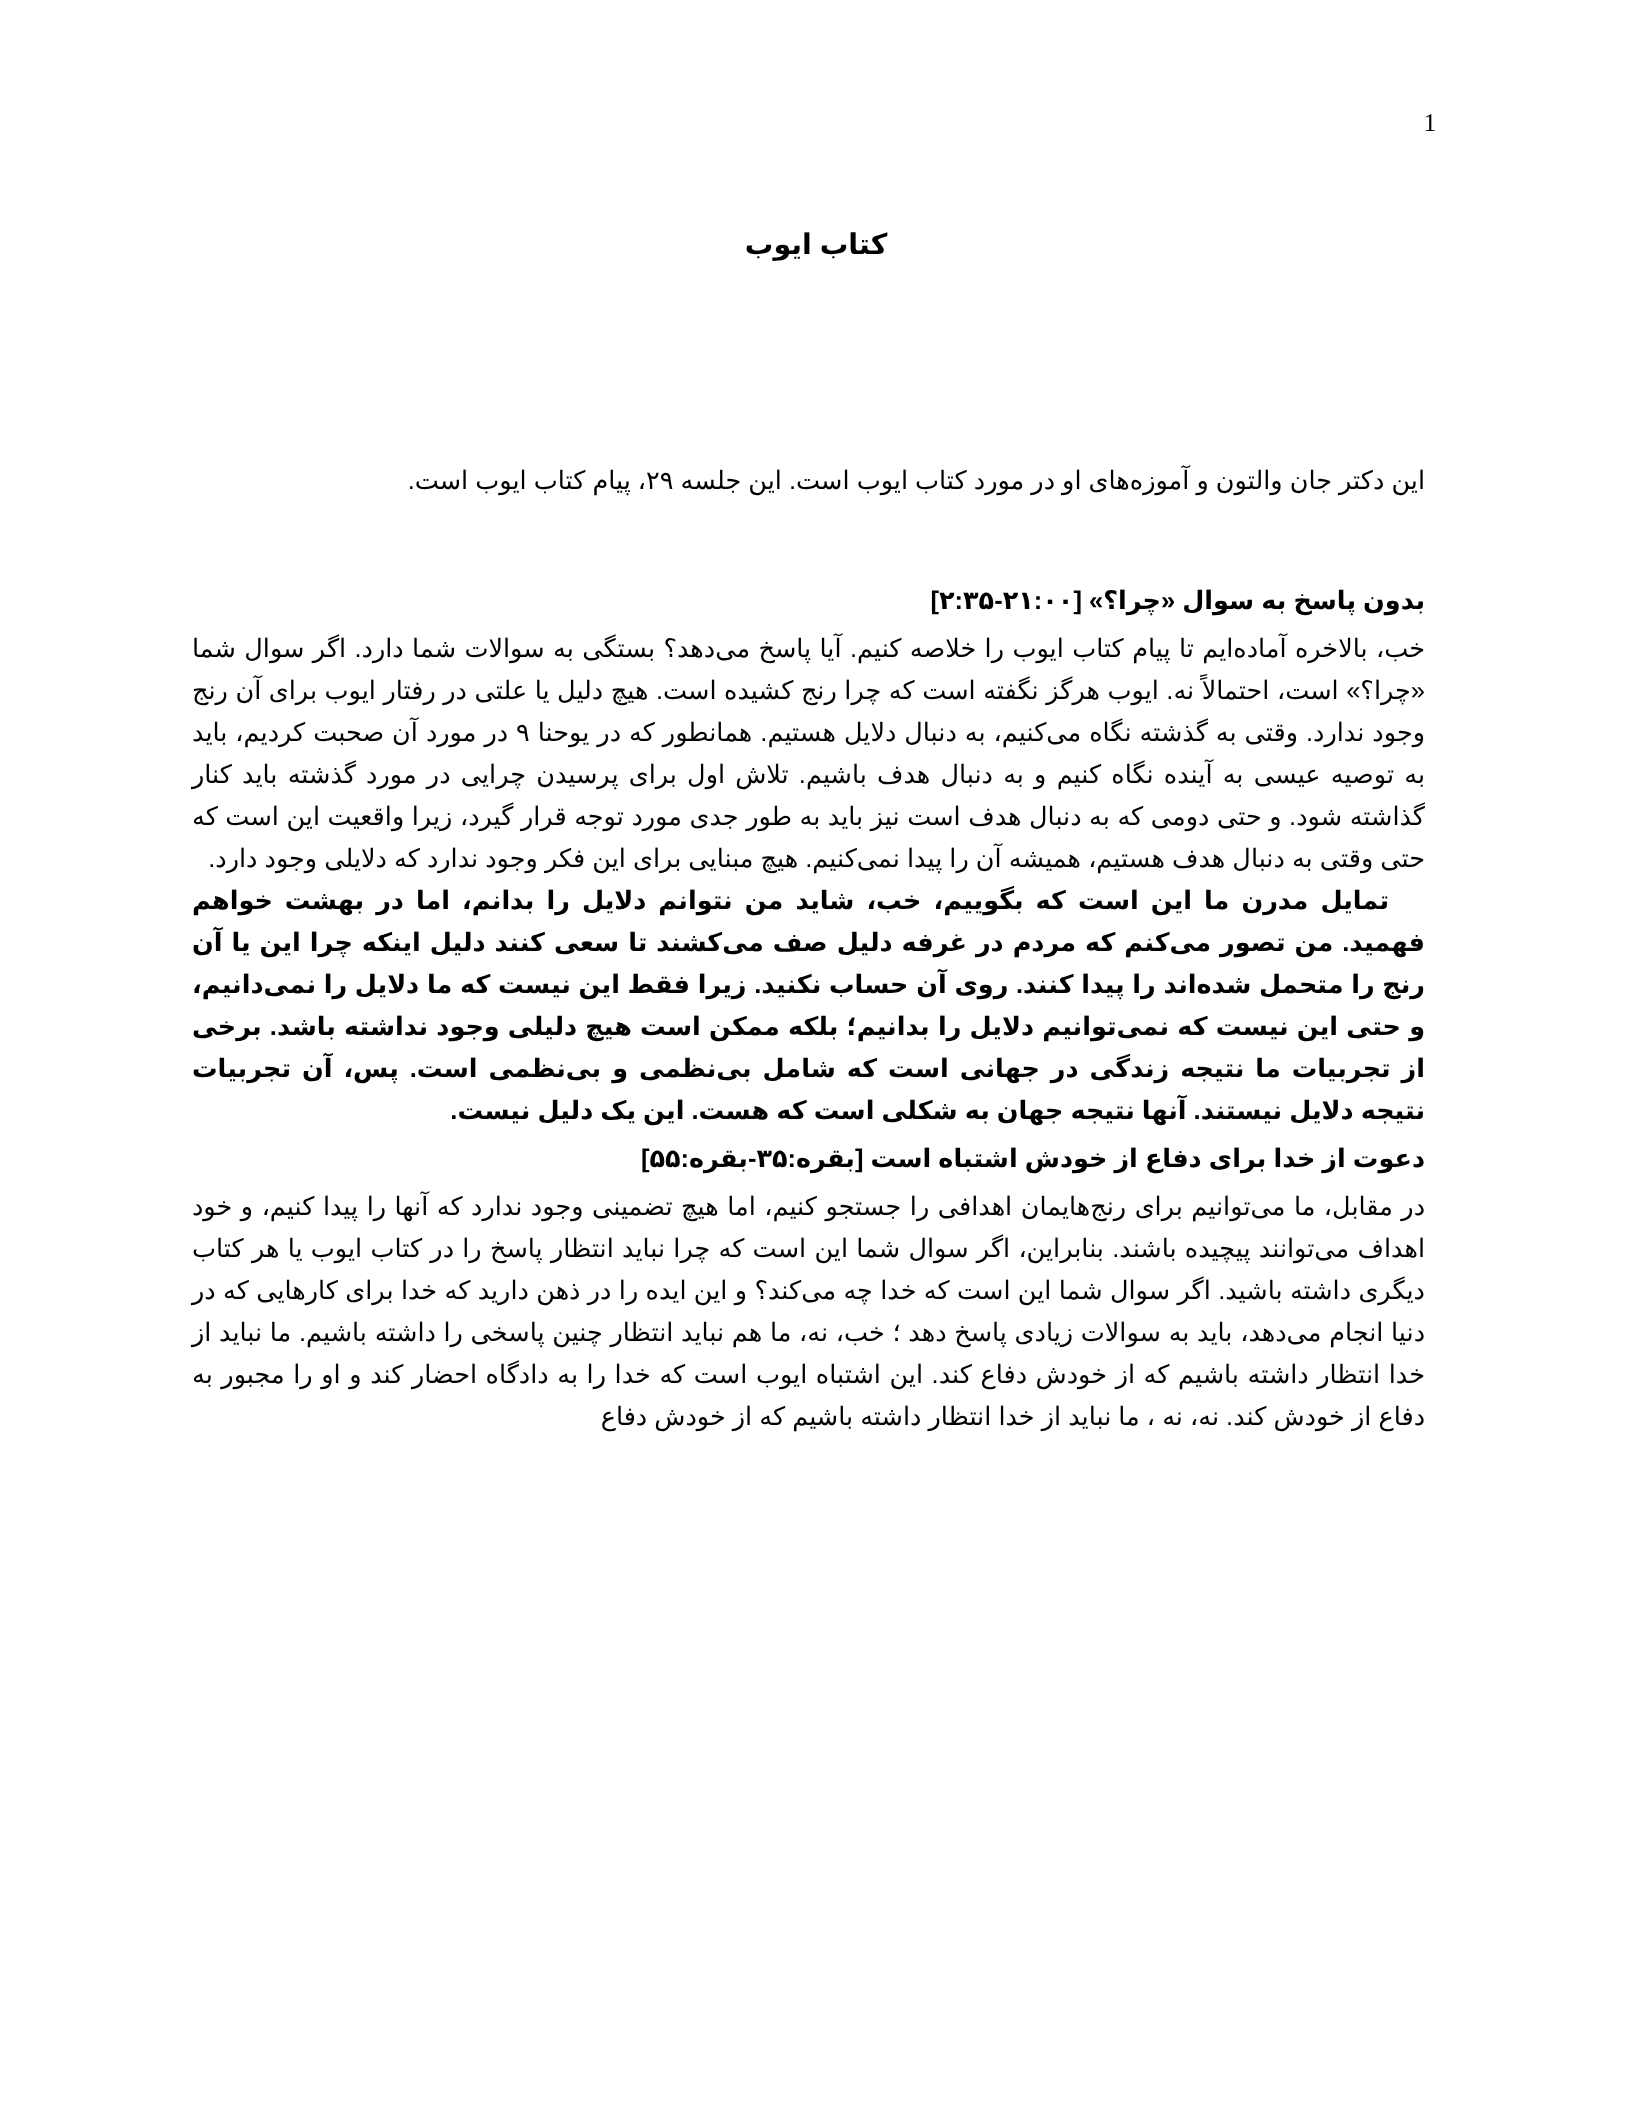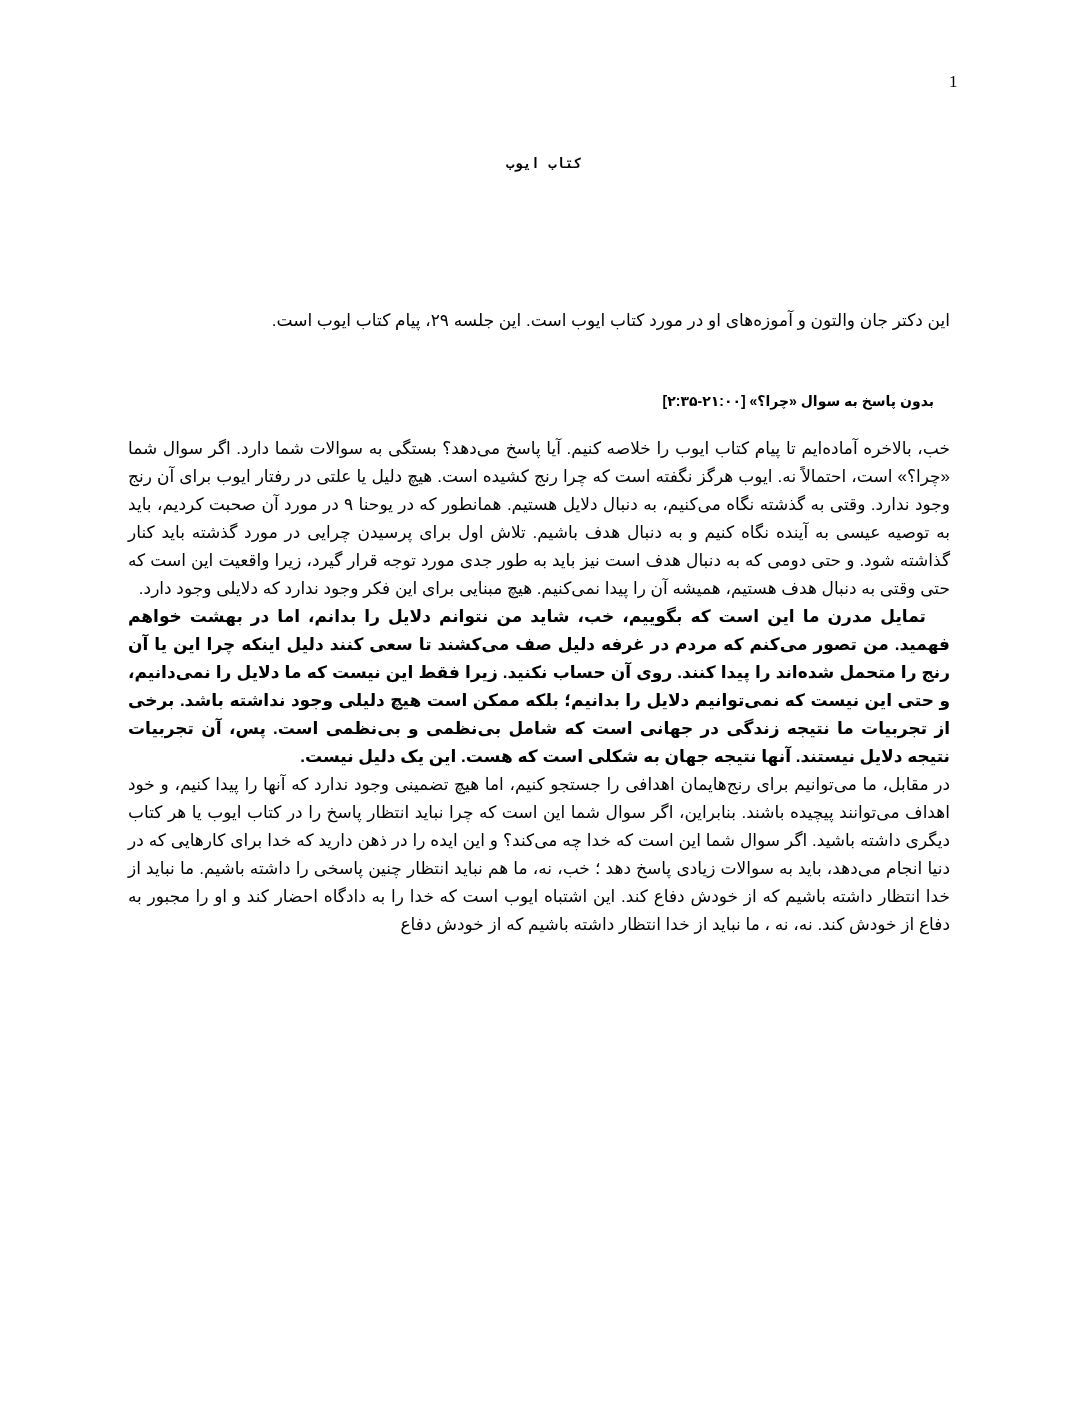--- a/index.html
+++ b/index.html
@@ -25,44 +25,43 @@
     .titles {
       position: absolute;
       top: 144px;
       left: 0;
       width: 1088px;
       text-align: center;
       direction: rtl;
     }
     .titles div {
       font-weight: bold;
-      font-size: 14px;
+      font-size: 19px;
       line-height: 40px;
       height: 40px;
-      font-family: Liberation Mono, monospace;
     }
     .content {
       position: absolute;
       top: 284px;
       left: 128px;
       width: 822px;
       direction: rtl;
       text-align: right;
       font-size: 17px;
     }
     .intro {
       line-height: 40px;
       margin-bottom: 42px;
       text-align: right;
     }
     .heading {
       font-weight: bold;
-      font-size: 14px;
+      font-size: 17px;
       line-height: 36px;
-      margin: 16px;
+      margin: 0;
     }
     .para {
       line-height: 28px;
       margin: 0;
       text-align: justify;
       text-align-last: right;
     }
     .para.indent {
       text-indent: 24px;
       font-weight: bold;
@@ -81,16 +80,17 @@
   <div class="content">
     <p class="intro">این دکتر جان والتون و آموزه‌های او در مورد کتاب ایوب است. این جلسه ۲۹، پیام کتاب ایوب است.</p>
 
     <div>
       <h2 class="heading">بدون پاسخ به سوال «چرا؟» [۲۱:۰۰-۲:۳۵]</h2>
       <p class="para">خب، بالاخره آماده‌ایم تا پیام کتاب ایوب را خلاصه کنیم. آیا پاسخ می‌دهد؟ بستگی به سوالات شما دارد. اگر سوال شما «چرا؟» است، احتمالاً نه. ایوب هرگز نگفته است که چرا رنج کشیده است. هیچ دلیل یا علتی در رفتار ایوب برای آن رنج وجود ندارد. وقتی به گذشته نگاه می‌کنیم، به دنبال دلایل هستیم. همانطور که در یوحنا ۹ در مورد آن صحبت کردیم، باید به توصیه عیسی به آینده نگاه کنیم و به دنبال هدف باشیم. تلاش اول برای پرسیدن چرایی در مورد گذشته باید کنار گذاشته شود. و حتی دومی که به دنبال هدف است نیز باید به طور جدی مورد توجه قرار گیرد، زیرا واقعیت این است که حتی وقتی به دنبال هدف هستیم، همیشه آن را پیدا نمی‌کنیم. هیچ مبنایی برای این فکر وجود ندارد که دلایلی وجود دارد.</p>
       <p class="para indent">تمایل مدرن ما این است که بگوییم، خب، شاید من نتوانم دلایل را بدانم، اما در بهشت خواهم فهمید. من تصور می‌کنم که مردم در  غرفه دلیل صف می‌کشند تا سعی کنند دلیل اینکه چرا این یا آن رنج را متحمل شده‌اند را پیدا کنند. روی آن حساب نکنید. زیرا فقط این نیست که ما دلایل را نمی‌دانیم، و حتی این نیست که نمی‌توانیم دلایل را بدانیم؛ بلکه ممکن است هیچ دلیلی وجود نداشته باشد. برخی از تجربیات ما نتیجه زندگی در جهانی است که شامل بی‌نظمی و بی‌نظمی است. پس، آن تجربیات نتیجه دلایل نیستند. آنها نتیجه جهان به شکلی است که هست. این یک دلیل نیست.</p>
     </div>
 
     <div>
+      <h2 class="heading">دعوت از خدا برای دفاع از خودش اشتباه است [بقره:۳۵-بقره:۵۵]</h2>
       <p class="para">در مقابل، ما می‌توانیم برای رنج‌هایمان اهدافی را جستجو کنیم، اما هیچ تضمینی وجود ندارد که آنها را پیدا کنیم، و خود اهداف می‌توانند پیچیده باشند. بنابراین، اگر سوال شما این است که چرا نباید انتظار پاسخ را در کتاب ایوب یا هر کتاب دیگری داشته باشید. اگر سوال شما این است که خدا چه می‌کند؟ و این ایده را در ذهن دارید که خدا برای کارهایی که در دنیا انجام می‌دهد، باید به سوالات زیادی پاسخ دهد ؛ خب، نه، ما هم نباید انتظار چنین پاسخی را داشته باشیم. ما نباید از خدا انتظار داشته باشیم که از خودش دفاع کند. این اشتباه ایوب است که خدا را به دادگاه احضار کند و او را مجبور به دفاع از خودش کند. نه، نه ، ما نباید از خدا انتظار داشته باشیم که از خودش دفاع</p>
     </div>
   </div>
 </div>
 
 </body></html>

